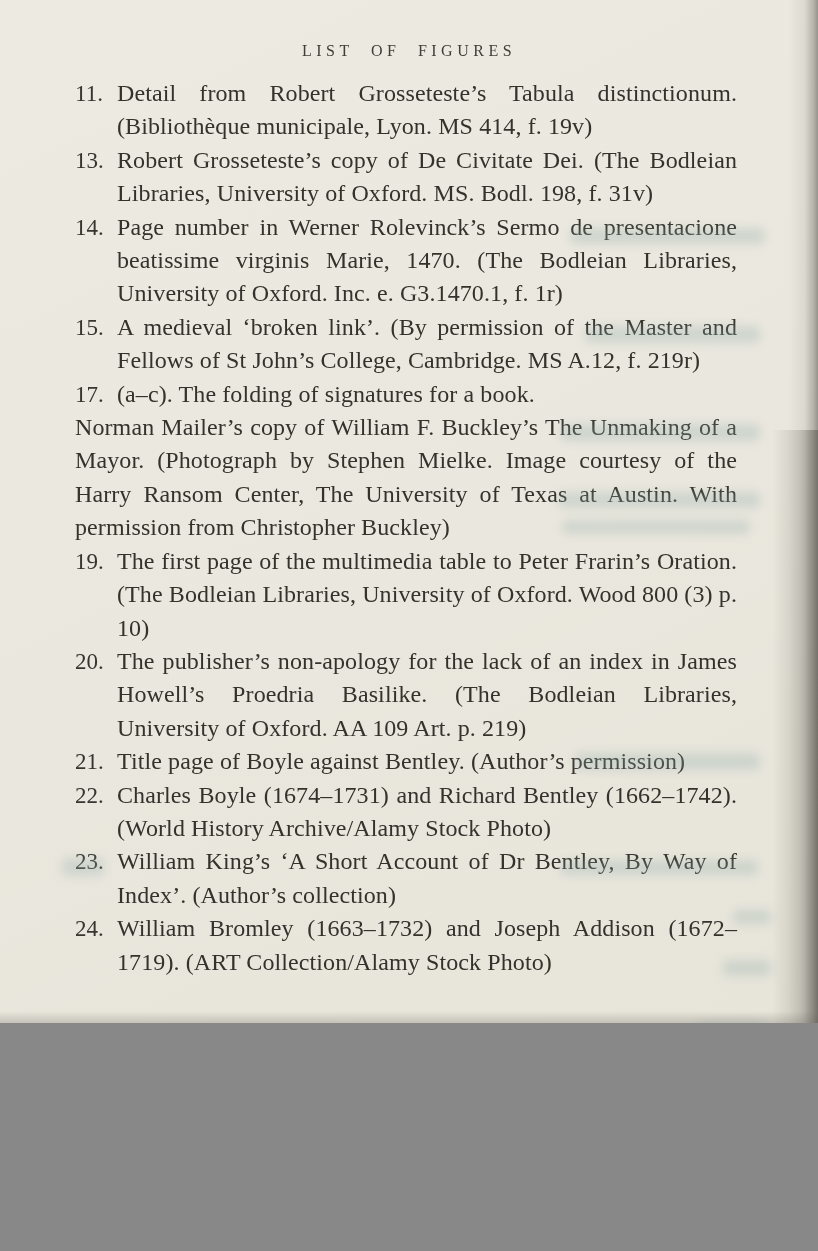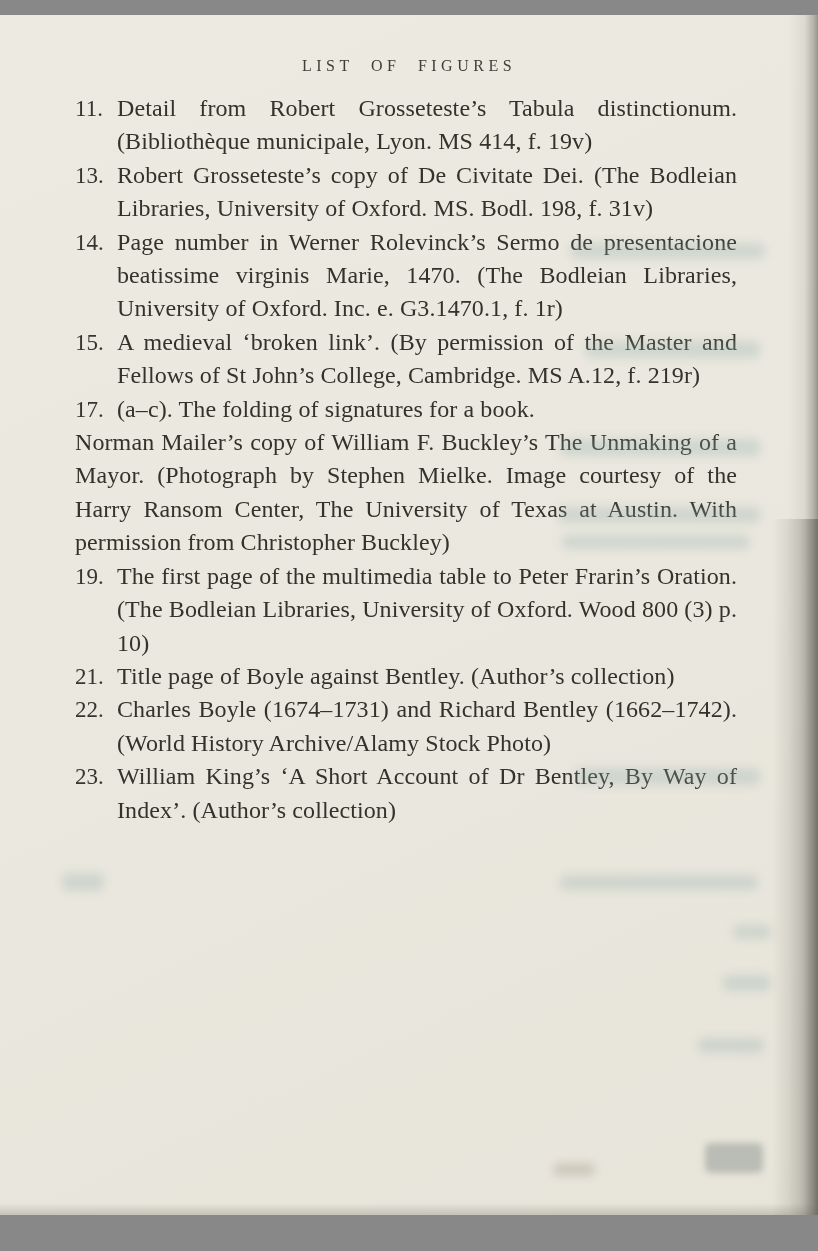--- a/index.html
+++ b/index.html
@@ -1,20 +1,20 @@
 <!DOCTYPE html>
 <html><head>
 <meta charset="utf-8">
 <style>
   html, body { margin: 0; padding: 0; background: #888; }
   .page {
     position: relative;
     width: 818px;
-    height: 1200px;
-    margin: 15px auto;
+    height: 1023px;
+    margin: 0 auto;
     background: linear-gradient(155deg, #edeae1 0%, #eae7de 55%, #e7e4da 100%);
     font-family: "Liberation Serif", "DejaVu Serif", serif;
     color: #34322c;
     overflow: hidden;
   }
 
   
   .header {
     position: absolute;
     top: 42px;
@@ -133,30 +133,38 @@
         <div class="body"><span>(a–c). The folding of signatures for a book.</span></div>
       </div>
       <div class="entry">
         <div class="body"><span>Norman Mailer’s copy of William F. Buckley’s </span><span class="it">The Unmaking of a Mayor.</span><span> (Photograph by Stephen Mielke. Image courtesy of the Harry Ransom Center, The University of Texas at Austin. With permission from Christopher Buckley)</span></div>
       </div>
       <div class="entry">
         <div class="num">19.</div>
         <div class="body"><span>The first page of the multimedia table to Peter Frarin’s </span><span class="it">Oration.</span><span> (The Bodleian Libraries, University of Oxford. Wood 800 (3) p. 10)</span></div>
       </div>
       <div class="entry">
+        <div class="num">20.</div>
+        <div class="body"><span>The publisher’s non-apology for the lack of an index in James Howell’s </span><span class="it">Proedria Basilike.</span><span> (The Bodleian Libraries, University of Oxford. AA 109 Art. p. 219)</span></div>
+      </div>
+      <div class="entry">
         <div class="num">21.</div>
-        <div class="body"><span>Title page of </span><span class="it">Boyle against Bentley.</span><span> (Author’s collection)</span></div>
+        <div class="body"><span>Title page of </span><span class="it">Boyle against Bentley.</span><span> (Author’s permission)</span></div>
       </div>
       <div class="entry">
         <div class="num">22.</div>
         <div class="body"><span>Charles Boyle (1674–1731) and Richard Bentley (1662–1742). (World History Archive/Alamy Stock Photo)</span></div>
       </div>
       <div class="entry">
         <div class="num">23.</div>
         <div class="body"><span>William King’s ‘A Short Account of Dr Bentley, By Way of Index’. (Author’s collection)</span></div>
+      </div>
+      <div class="entry">
+        <div class="num">24.</div>
+        <div class="body"><span>William Bromley (1663–1732) and Joseph Addison (1672–1719). (ART Collection/Alamy Stock Photo)</span></div>
       </div>
     </div>
 
   <div class="pagenum">x</div>
 
   <div class="ghost" style="left:570px; top:228px; width:195px; height:16px;"></div>
   <div class="ghost" style="left:585px; top:326px; width:175px; height:17px;"></div>
   <div class="ghost" style="left:560px; top:424px; width:200px; height:17px;"></div>
   <div class="ghost" style="left:558px; top:492px; width:202px; height:16px;"></div>
   <div class="ghost" style="left:562px; top:520px; width:188px; height:14px;"></div>

